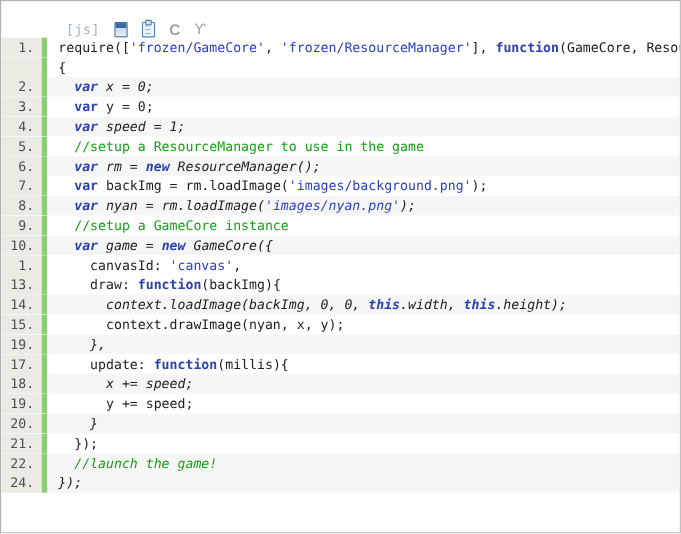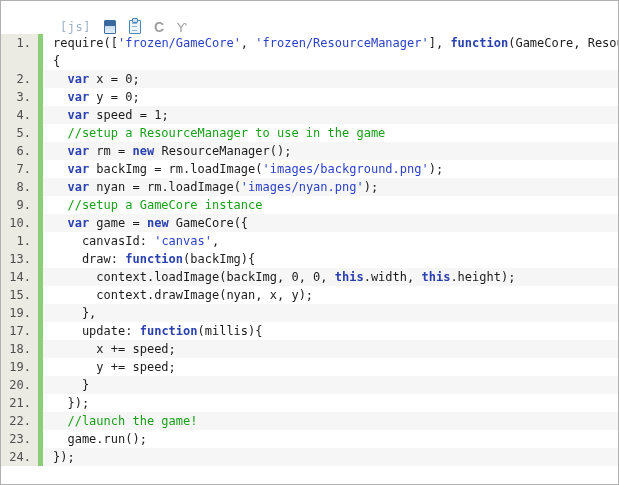--- a/index.html
+++ b/index.html
@@ -108,21 +108,21 @@
     padding-right: 7px;
   }
   .code {
     flex: 1 1 auto;
     background: var(--row-bg, #ffffff);
     white-space: pre;
     overflow: hidden;
     padding-left: 10px;
     color: var(--plain, #1c1c1c);
   }
-  .row.alt .code { background: var(--row-alt-bg, #f6f6f6); }
+  .row.alt .code { background: var(--row-alt-bg, #f6f6f6); font-style: italic; }
   .seg-plain   { color: var(--plain, #1c1c1c); }
   .seg-keyword { color: var(--keyword, #2b41b0); font-weight: bold; }
   .seg-string  { color: var(--string, #2b41c8); }
   .seg-comment { color: var(--comment, #18a018); }
 </style>
 </head>
 <body>
 
 <div class="panel">
   <div class="trow toolbar-row">
@@ -221,22 +221,18 @@
         <span class="code"><span class="seg-plain">    }</span></span>
       </div>
       <div class="row">
         <span class="num">21.</span>
         <span class="code"><span class="seg-plain">  });</span></span>
       </div>
       <div class="row alt">
         <span class="num">22.</span>
         <span class="code"><span class="seg-comment">  //launch the game!</span></span>
       </div>
-      <div class="row">
-        <span class="num">23.</span>
-        <span class="code"><span class="seg-plain">  game.run();</span></span>
-      </div>
       <div class="row alt">
         <span class="num">24.</span>
         <span class="code"><span class="seg-plain">});</span></span>
       </div>
     </div>
 </div>
 
 </body></html>

